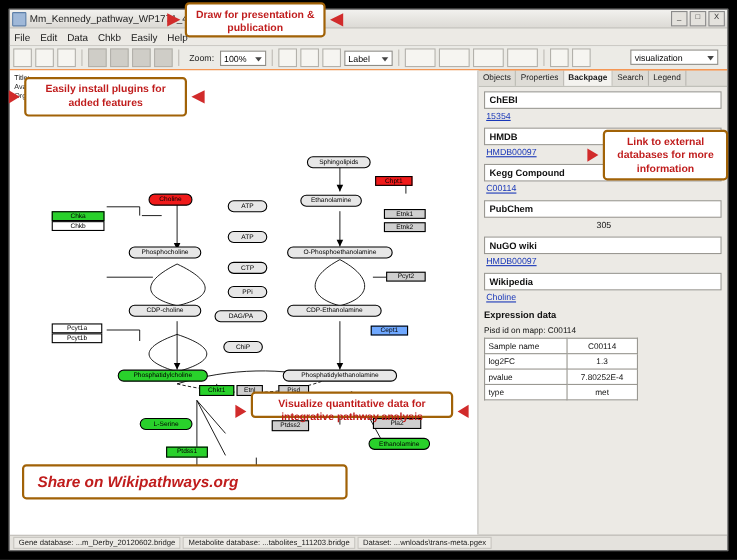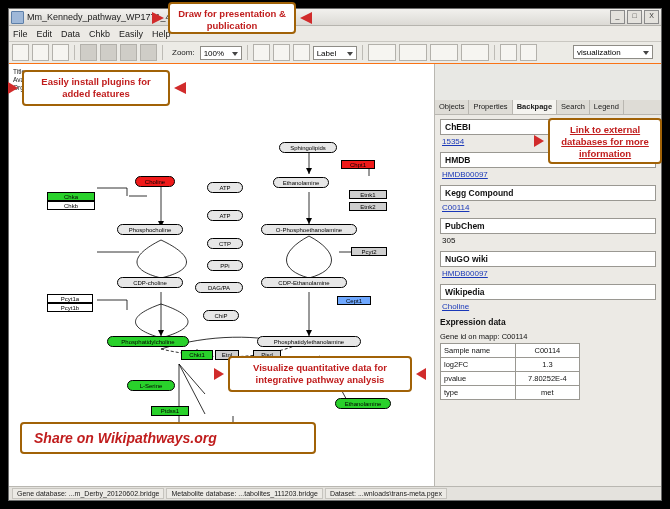--- a/index.html
+++ b/index.html
@@ -58,35 +58,35 @@
   .tbtn-wide{width:26px;height:15px;border:1px solid #b3b1ab;background:#f6f5f1;}
   .right-combo{position:absolute;right:8px;top:3px;width:80px;}
   
   .body{flex:1;display:flex;min-height:0;}
   .canvas-wrap{
     width:425px;background:#fff;border-right:1px solid #b9b7b1;position:relative;overflow:hidden;
   }
   .canvas-head{font-size:6.5px;color:#222;position:absolute;left:4px;top:4px;line-height:8px;}
   
   .side{
-    flex:1;background:#eceae5;display:flex;flex-direction:column;min-width:0;margin-top:36px;
+    flex:1;background:#eceae5;display:flex;flex-direction:column;min-width:0;
   }
   .tabs{display:flex;height:14px;background:#dedcd6;border-bottom:1px solid #b9b7b1;}
   .tab{
     font-size:7.5px;line-height:13px;padding:0 4px;border-right:1px solid #b9b7b1;
     color:#1a1a1a;background:#dedcd6;white-space:nowrap;
   }
   .tab.active{background:#f4f3ef;font-weight:bold;}
   .side-body{flex:1;overflow:hidden;padding:4px 5px;box-sizing:border-box;background:#eceae5;}
   .db-box{
     background:#fff;border:1px solid #9a9892;font-size:8.5px;font-weight:bold;
     padding:2px 4px;margin-bottom:2px;color:#111;
   }
   .db-link{font-size:8px;color:#1a38b8;text-decoration:underline;margin:0 0 6px 2px;display:block;}
-  .db-plain{font-size:8px;color:#111;margin:0 0 6px 2px;display:block;}
+  .db-plain{font-size:8px;color:#111;margin:0 0 6px 2px;display:block;text-align:center;}
   .expr-title{font-size:8.5px;font-weight:bold;color:#111;margin:4px 0 5px 0;}
   .geneid{font-size:7.5px;color:#111;margin-bottom:2px;}
   table.expr{border-collapse:collapse;width:140px;}
   table.expr td{
     border:1px solid #9a9892;font-size:7.5px;padding:2px 3px;background:#fff;color:#111;
     text-align:center;
   }
   table.expr td.k{text-align:left;}
   
   .status{
@@ -280,21 +280,21 @@
         <div class="db-box">PubChem</div>
         <span class="db-plain">305</span>
 
         <div class="db-box">NuGO wiki</div>
         <a class="db-link" href="#">HMDB00097</a>
 
         <div class="db-box">Wikipedia</div>
         <a class="db-link" href="#">Choline</a>
 
         <div class="expr-title">Expression data</div>
-        <div class="geneid">Gene id on mapp: C00114</div>
+        <div class="geneid">Pisd id on mapp: C00114</div>
 
         <table class="expr">
           <tbody>
               <tr>
             <td class="k">Sample name</td>
             <td>C00114</td>
           </tr>
           <tr>
             <td class="k">log2FC</td>
             <td>1.3</td>
@@ -315,22 +315,22 @@
 
   <div class="status">
     <div class="cell">Gene database: ...m_Derby_20120602.bridge</div>
     <div class="cell">Metabolite database: ...tabolites_111203.bridge</div>
     <div class="cell">Dataset: ...wnloads\trans-meta.pgex</div>
   </div>
 </div>
 
 <div class="callout" style="left:168px;top:2px;width:128px;height:32px;">Draw for presentation &amp; publication</div>
 <div class="callout" style="left:22px;top:70px;width:148px;height:36px;">Easily install plugins for added features</div>
-<div class="callout" style="left:548px;top:118px;width:114px;height:46px;text-decoration:underline;">Link  to external databases  for more information</div>
-<div class="callout" style="left:228px;top:356px;width:184px;height:36px;">Visualize quantitative data  for integrative pathway analysis</div>
+<div class="callout" style="left:548px;top:118px;width:114px;height:46px;">Link  to external databases  for more information</div>
+<div class="callout" style="left:228px;top:356px;width:184px;height:24px;">Visualize quantitative data  for integrative pathway analysis</div>
 <div class="callout big" style="left:20px;top:422px;width:296px;height:32px;text-align:left;padding-left:12px;display:flex;align-items:center;">Share on Wikipathways.org</div>
 
 <svg style="position:absolute;left:0;top:0;width:670px;height:509px;pointer-events:none;">
   <g fill="#d12b2b">
     <polygon points="164,18 152,12 152,24"></polygon>
     <polygon points="300,18 312,12 312,24"></polygon>
     <polygon points="18,88 8,82 8,94"></polygon>
     <polygon points="174,88 186,82 186,94"></polygon>
     <polygon points="544,141 534,135 534,147"></polygon>
     <polygon points="224,374 214,368 214,380"></polygon>

